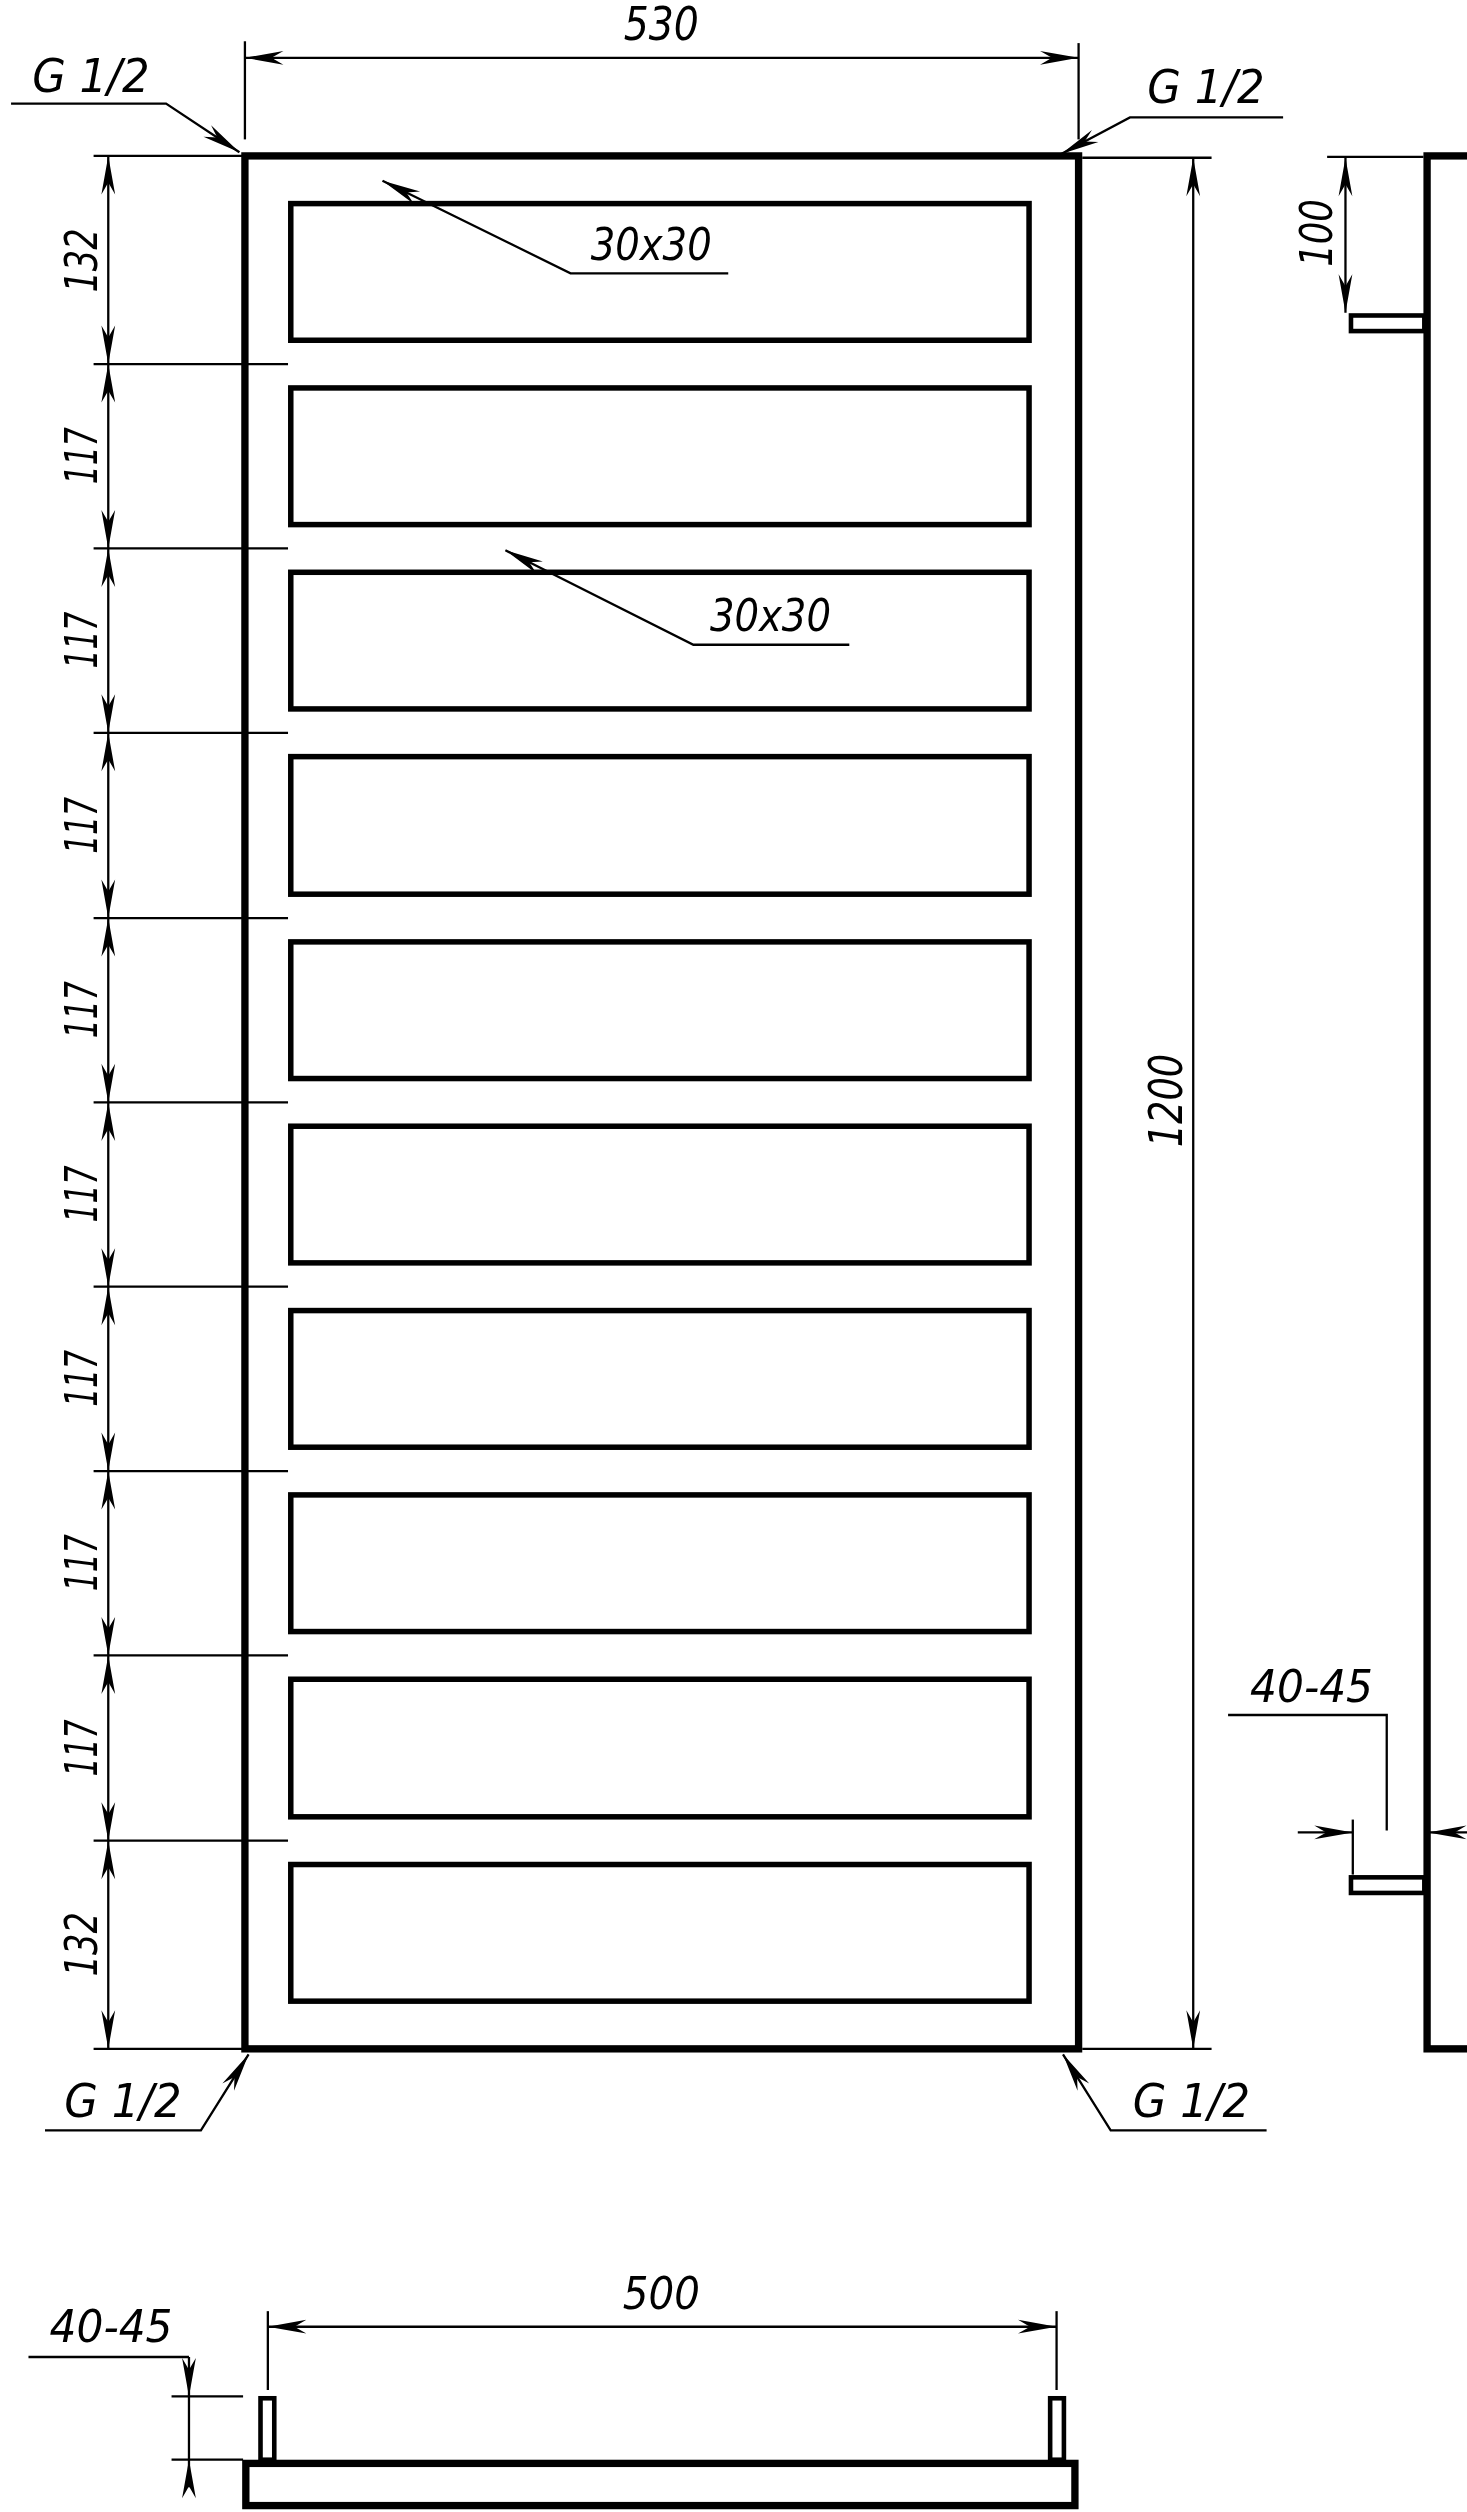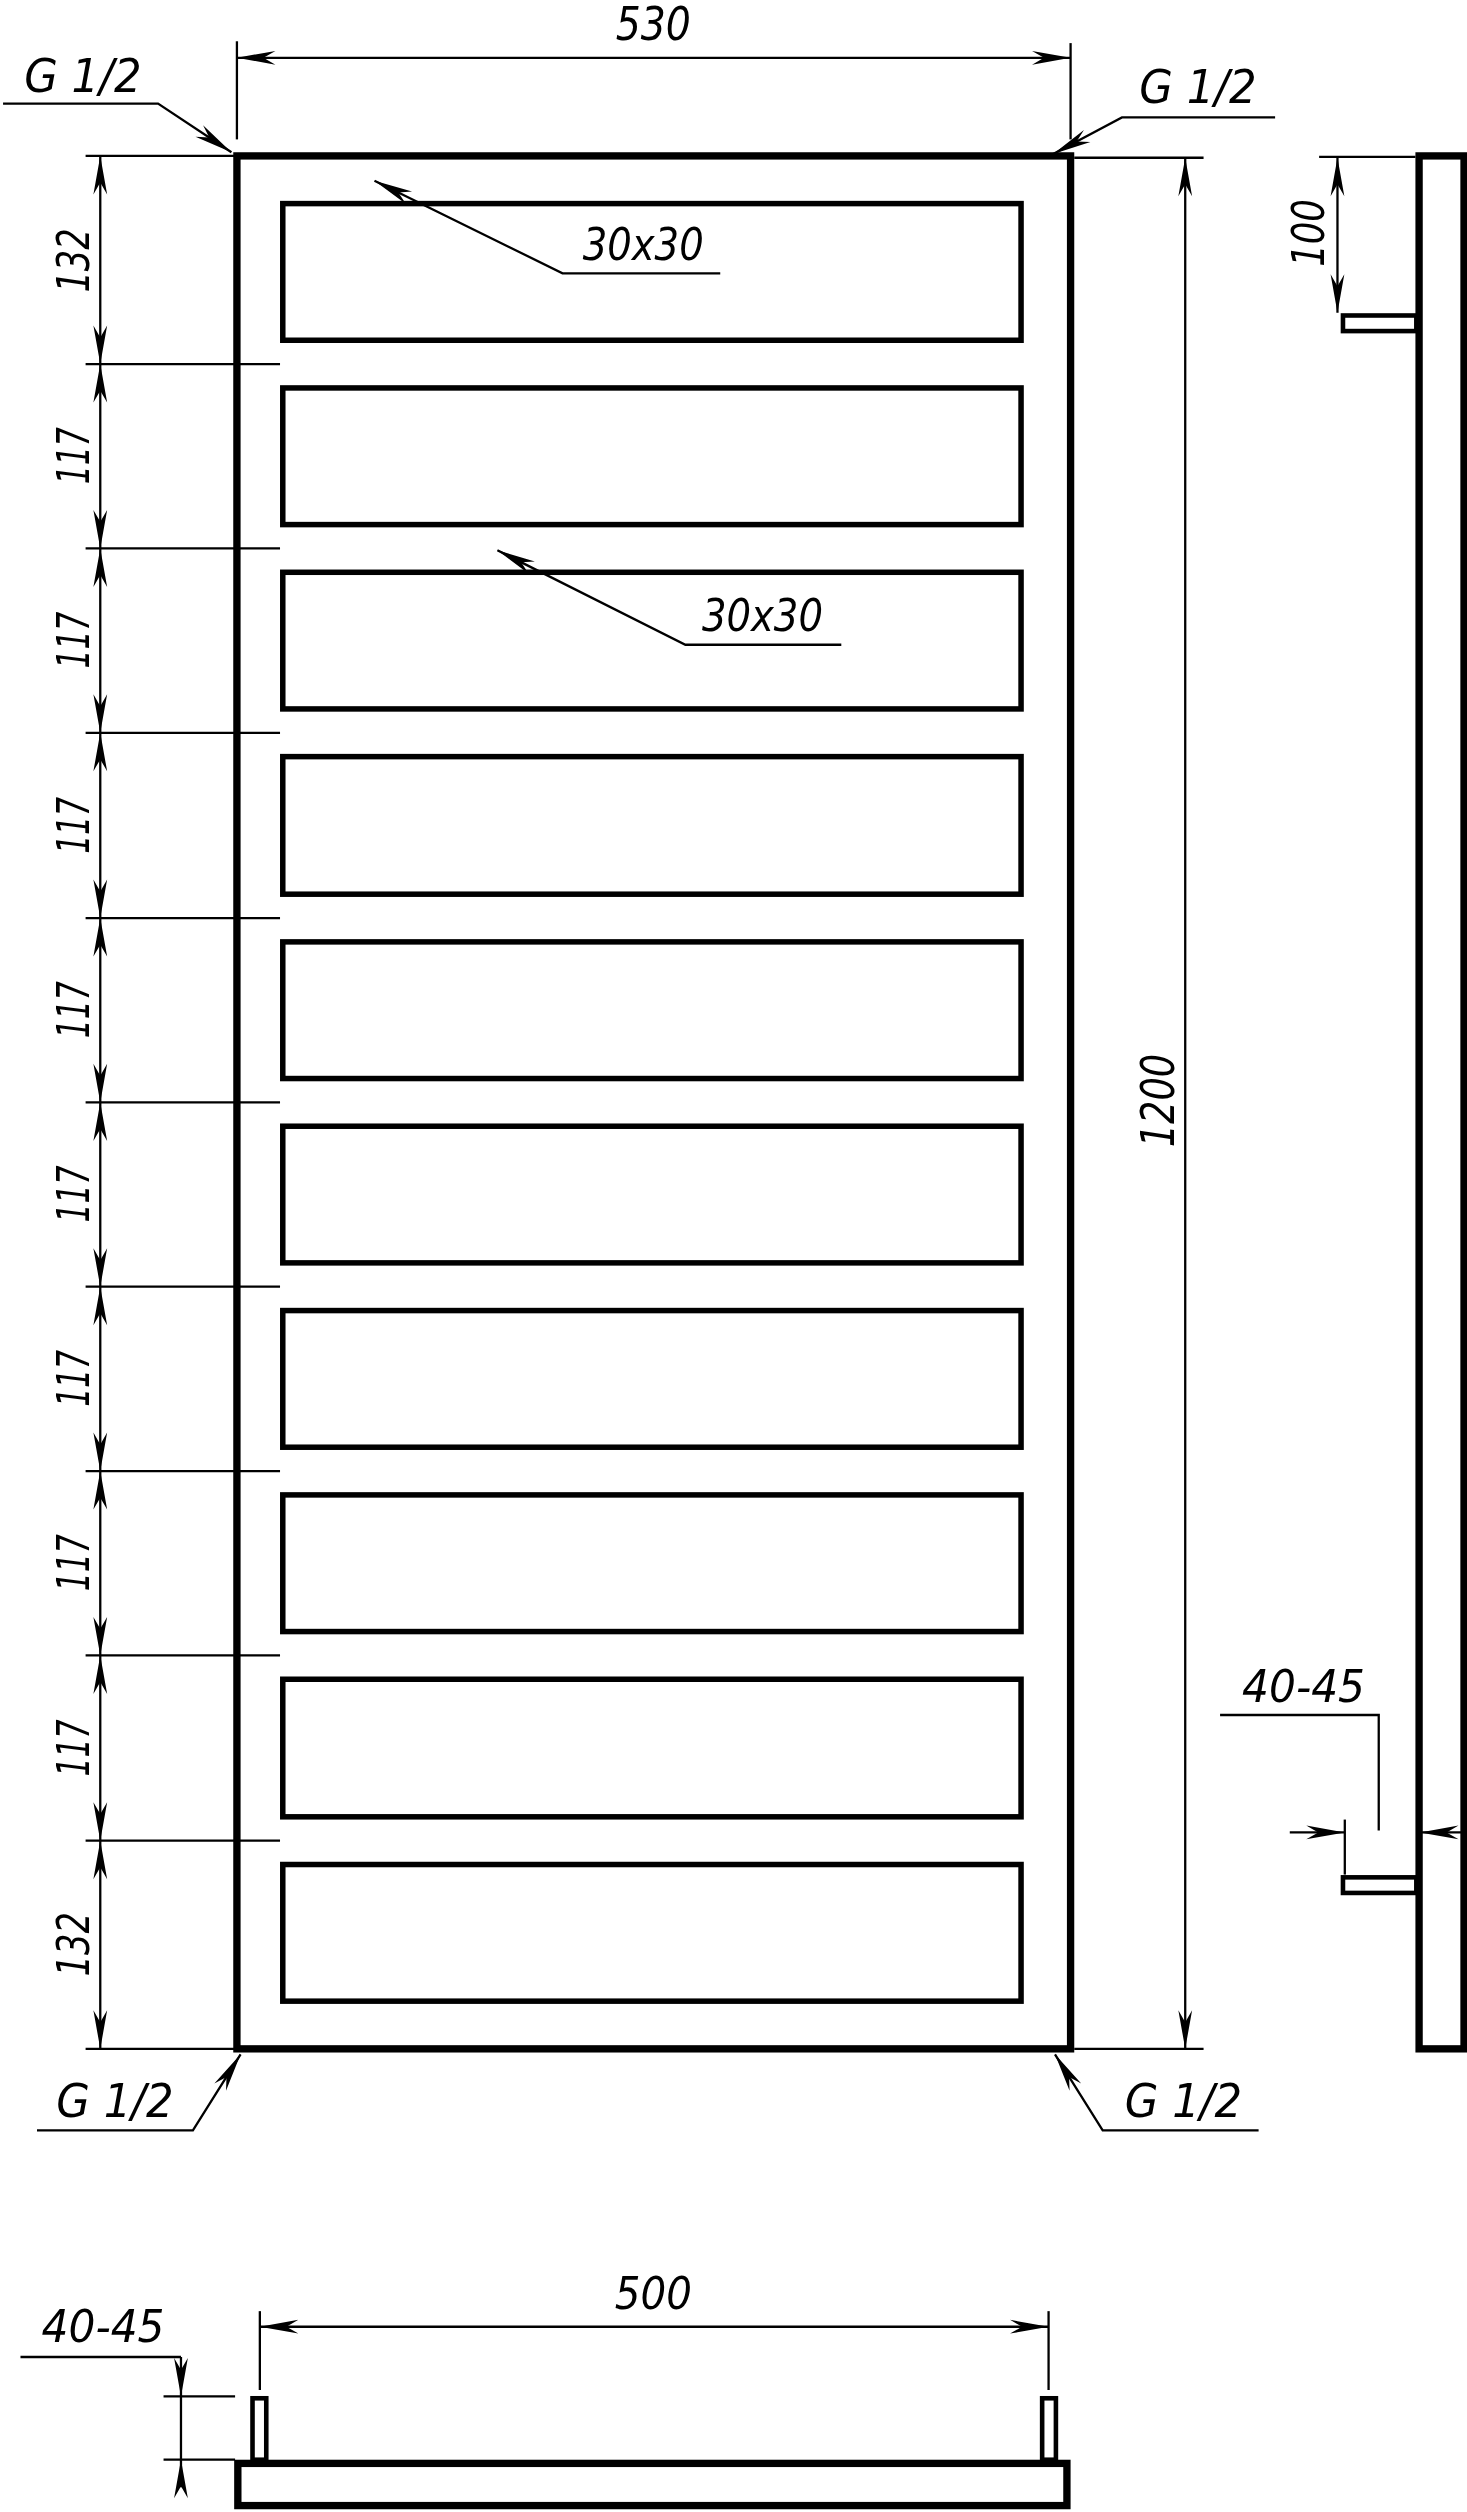--- a/index.html
+++ b/index.html
@@ -1,17 +1,17 @@
 <!DOCTYPE html>
 <html style="font-size:14.7px"><head>
 <meta charset="utf-8">
 <style>
   html,body{margin:0;padding:0;background:#ffffff;}
   .page{width:1468px;height:2512px;background:#ffffff;position:relative;overflow:hidden;}
-  figure{margin:0;}
+  figure{margin:0;padding-left:8px;}
   svg{display:block;}
   .lbl{font-family:"DejaVu Sans",sans-serif;font-style:italic;fill:#000;}
 </style>
 </head>
 <body>
 
 <div class="page">
   <figure>
     <svg id="canvas" width="1468" height="2512" viewBox="0 0 1600 2739" xmlns="http://www.w3.org/2000/svg">
         <rect x="0" y="0" width="1600" height="2739" fill="#ffffff"></rect>

